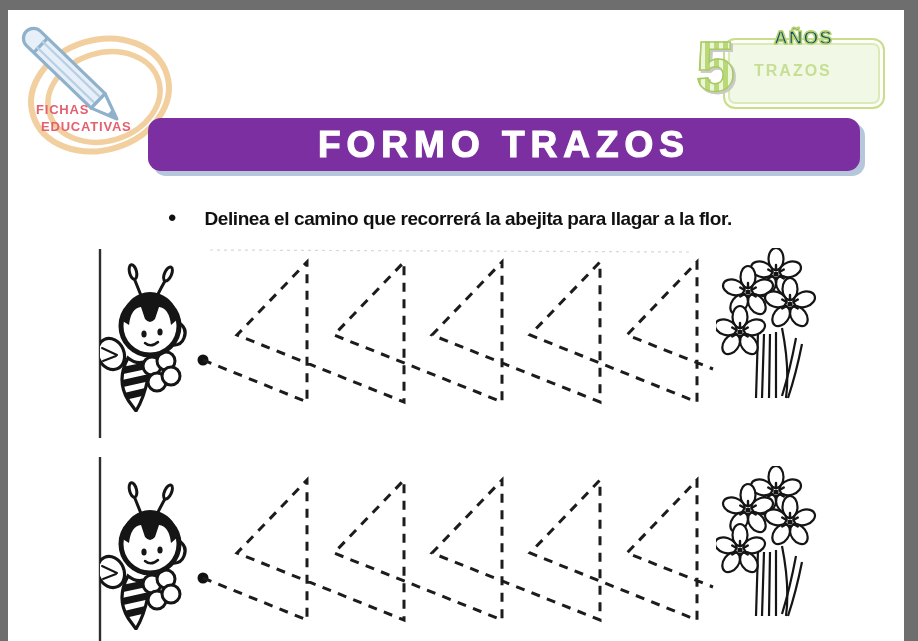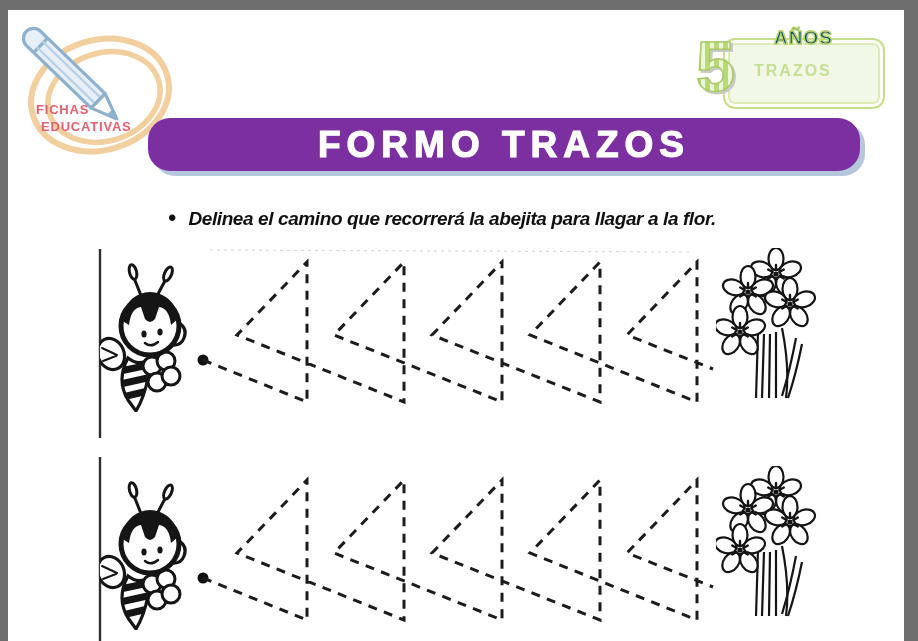--- a/index.html
+++ b/index.html
@@ -41,37 +41,37 @@
     -webkit-text-stroke:1.3px #b7d370;
     text-shadow:1px 0 0 #cfe09a,-1px 0 0 #cfe09a,0 1px 0 #cfe09a,0 -1px 0 #cfe09a;
   }
   .badge-trazos{
     position:absolute;left:746px;top:52px;width:120px;z-index:3;
     font-weight:bold;font-size:16px;letter-spacing:2px;color:#c6df94;
   }
   
   .banner{
     position:absolute;left:140px;top:108px;width:712px;height:53px;
-    background:#7b2fa0;border-radius:22px;
+    background:#7b2fa0;border-radius:13px;
     box-shadow:5px 5px 0 #b6c6db;
     display:flex;align-items:center;justify-content:center;
   }
   .banner-title{
     color:#ffffff;font-weight:bold;font-size:37px;letter-spacing:6px;
     -webkit-text-stroke:1.2px #ffffff;white-space:nowrap;
   }
   
   .instruction{
     position:absolute;left:160px;top:196px;display:flex;gap:12px;
     color:#101010;
   }
   .instruction .bullet{font-size:24px;line-height:24px;font-style:normal;}
   .instruction .text{
-    font-style:italic;font-weight:600;font-size:19px;line-height:26px;
-    letter-spacing:-0.4px;white-space:nowrap;
+    font-weight:600;font-size:19px;line-height:26px;
+    letter-spacing:-0.4px;white-space:nowrap;margin-left:16px;
   }
   
   .sheet-svg{position:absolute;left:0;top:0;}
 </style>
 </head>
 <body>
 
 <div class="frame">
   <div class="page">
 

